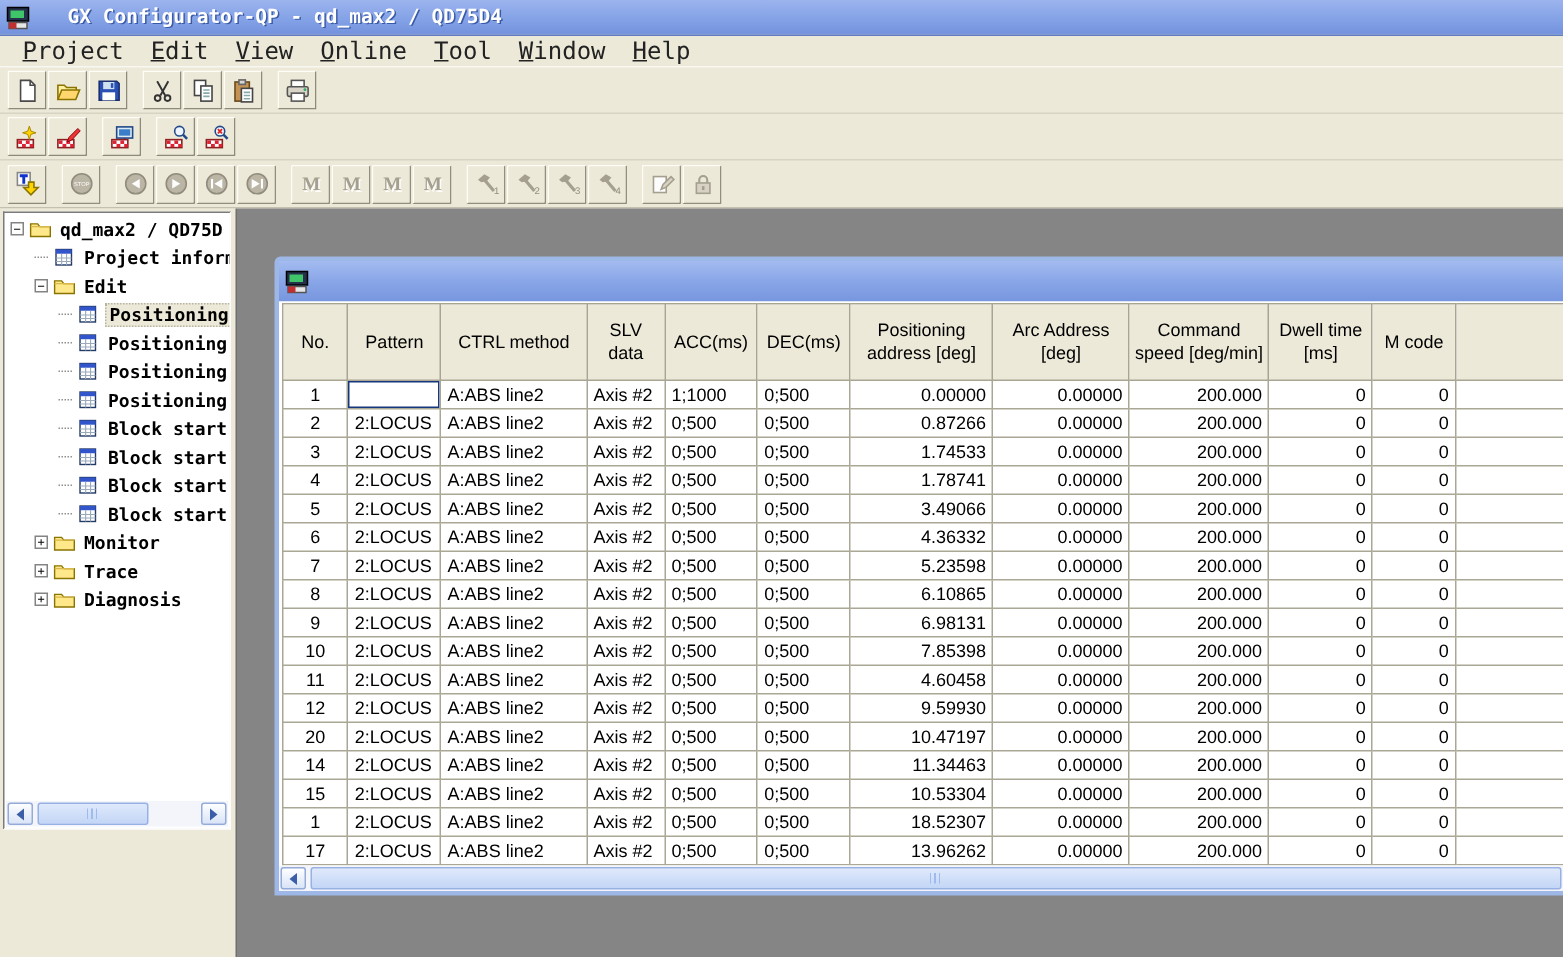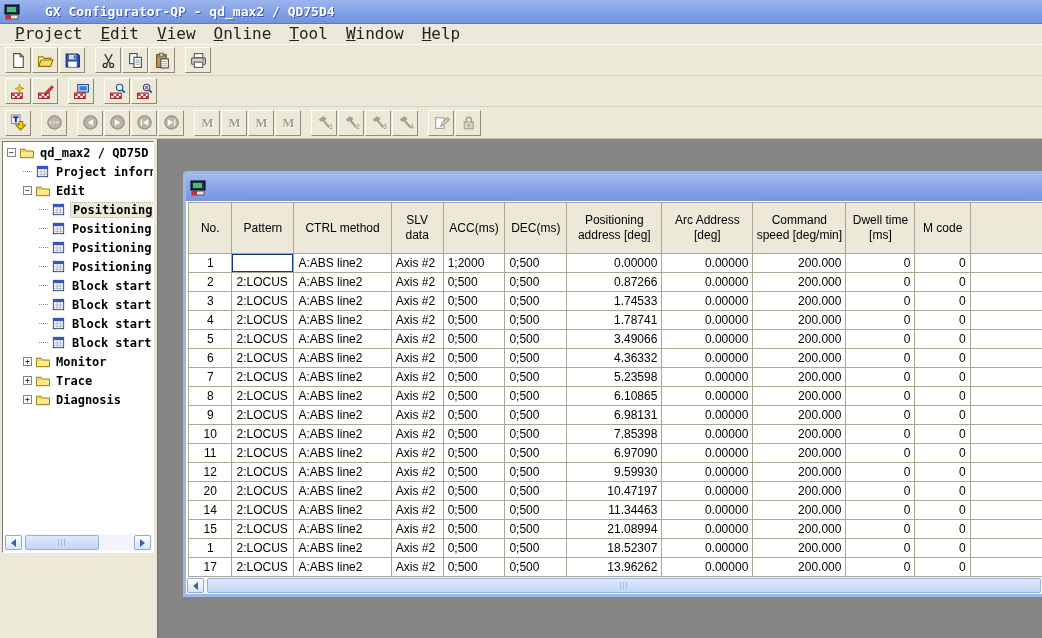--- a/index.html
+++ b/index.html
@@ -517,21 +517,21 @@
             <th>M code</th>
             <th></th>
           </tr>
         </thead>
         <tbody>
             <tr>
               <td class="ac rownum">1</td>
               <td class="al sel">2:LOCUS</td>
               <td class="al">A:ABS line2</td>
               <td class="al">Axis #2</td>
-              <td class="al">1;2000</td>
+              <td class="al">1;1000</td>
               <td class="al">0;500</td>
               <td class="ar">0.00000</td>
               <td class="ar gray">0.00000</td>
               <td class="ar">200.000</td>
               <td class="ar">0</td>
               <td class="ar">0</td>
               <td class="al"></td>
             </tr>
             <tr>
               <td class="ac rownum">2</td>
@@ -659,21 +659,21 @@
               <td class="ar">0</td>
               <td class="al"></td>
             </tr>
             <tr>
               <td class="ac rownum">11</td>
               <td class="al">2:LOCUS</td>
               <td class="al">A:ABS line2</td>
               <td class="al">Axis #2</td>
               <td class="al">0;500</td>
               <td class="al">0;500</td>
-              <td class="ar">6.97090</td>
+              <td class="ar">4.60458</td>
               <td class="ar gray">0.00000</td>
               <td class="ar">200.000</td>
               <td class="ar">0</td>
               <td class="ar">0</td>
               <td class="al"></td>
             </tr>
             <tr>
               <td class="ac rownum">12</td>
               <td class="al">2:LOCUS</td>
               <td class="al">A:ABS line2</td>
@@ -715,21 +715,21 @@
               <td class="ar">0</td>
               <td class="al"></td>
             </tr>
             <tr>
               <td class="ac rownum">15</td>
               <td class="al">2:LOCUS</td>
               <td class="al">A:ABS line2</td>
               <td class="al">Axis #2</td>
               <td class="al">0;500</td>
               <td class="al">0;500</td>
-              <td class="ar">21.08994</td>
+              <td class="ar">10.53304</td>
               <td class="ar gray">0.00000</td>
               <td class="ar">200.000</td>
               <td class="ar">0</td>
               <td class="ar">0</td>
               <td class="al"></td>
             </tr>
             <tr>
               <td class="ac rownum">1</td>
               <td class="al">2:LOCUS</td>
               <td class="al">A:ABS line2</td>

